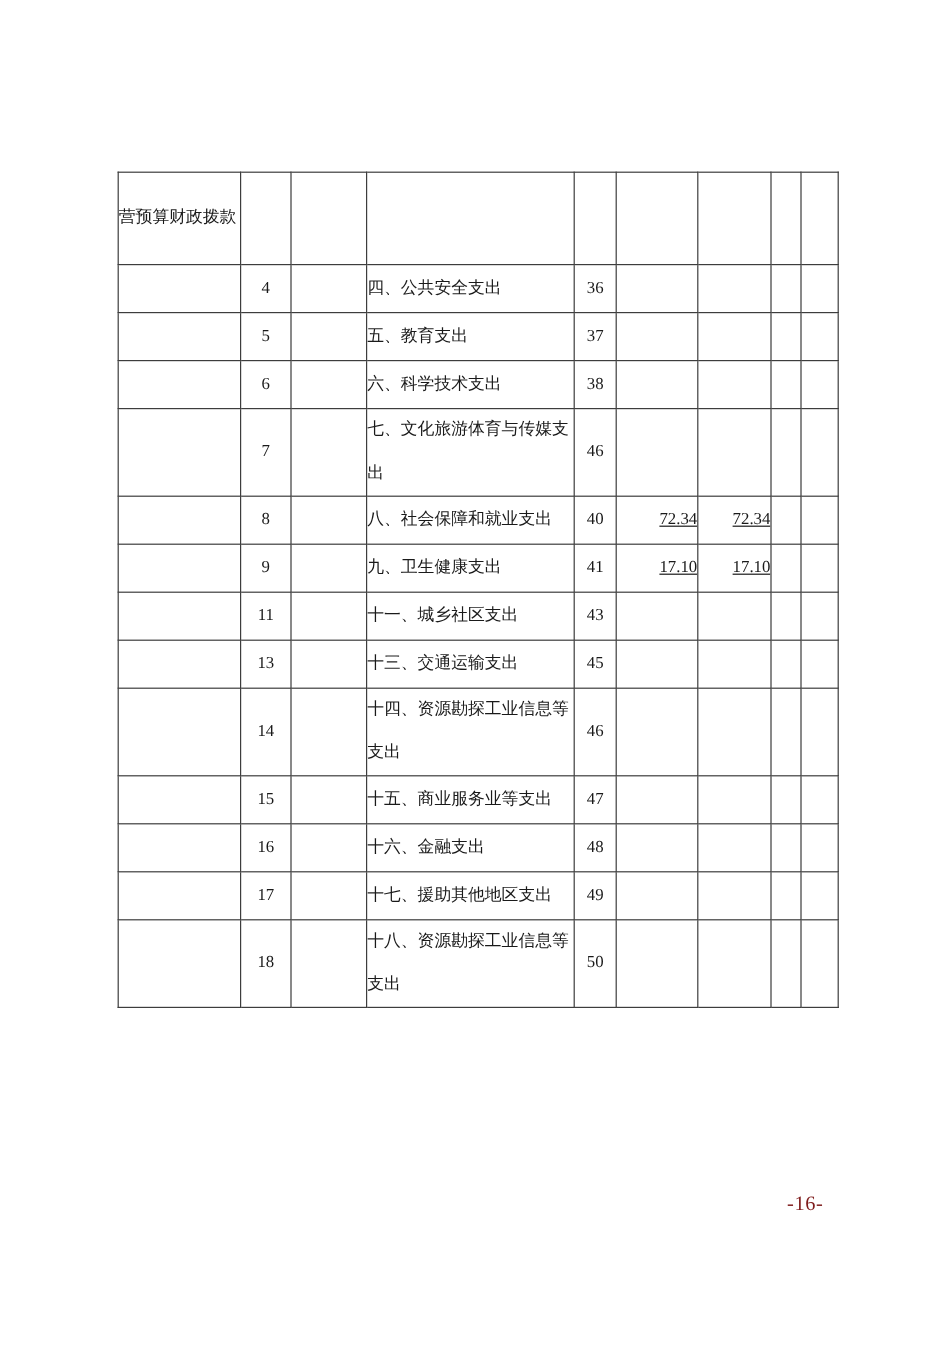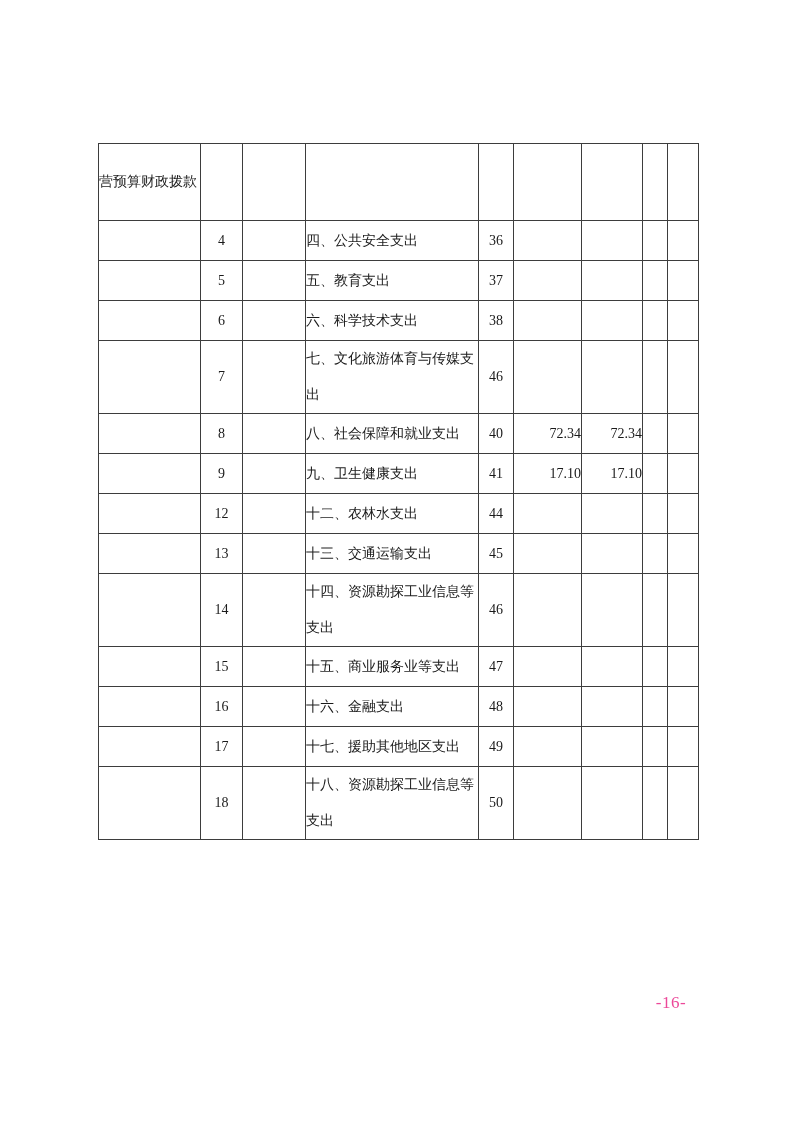--- a/index.html
+++ b/index.html
@@ -28,30 +28,30 @@
     overflow: hidden;
     word-break: break-all;
   }
   tr.h-row { height: 77px; }
   tr.n-row { height: 40px; }
   tr.t-row { height: 70px; }
 
   td.c-head { padding: 0 4px 0 8px; line-height: 36px; font-size: 14px; }
   td.c-item { padding: 0 2px 0 8px; line-height: 35px; font-size: 13.4px; margin-top: 13px; }
   td.c-num  { text-align: center; font-size: 15px; }
-  td.c-val  { text-align: right; padding-right: 8px; font-size: 15px; }
+  td.c-val  { text-align: right; padding-right: 8px; font-size: 15px; text-decoration: underline; }
 
   .page-number {
     position: absolute;
     left: 645px; top: 993px;
     width: 52px;
     text-align: center;
     font-size: 17px;
     letter-spacing: 0.5px;
-    color: #ec4899;
+    color: #7f1d1d;
   }
 </style>
 </head>
 <body>
 
 <div class="sheet">
 
   <table class="budget">
     <colgroup>
       <col style="width:102px">
@@ -137,24 +137,24 @@
           <td></td>
           <td class="c-item">九、卫生健康支出</td>
           <td class="c-num">41</td>
           <td class="c-val">17.10</td>
           <td class="c-val">17.10</td>
           <td></td>
           <td></td>
         </tr>
         <tr class="n-row">
           <td></td>
-          <td class="c-num">12</td>
-          <td></td>
-          <td class="c-item">十二、农林水支出</td>
-          <td class="c-num">44</td>
+          <td class="c-num">11</td>
+          <td></td>
+          <td class="c-item">十一、城乡社区支出</td>
+          <td class="c-num">43</td>
           <td class="c-val"></td>
           <td class="c-val"></td>
           <td></td>
           <td></td>
         </tr>
         <tr class="n-row">
           <td></td>
           <td class="c-num">13</td>
           <td></td>
           <td class="c-item">十三、交通运输支出</td>

